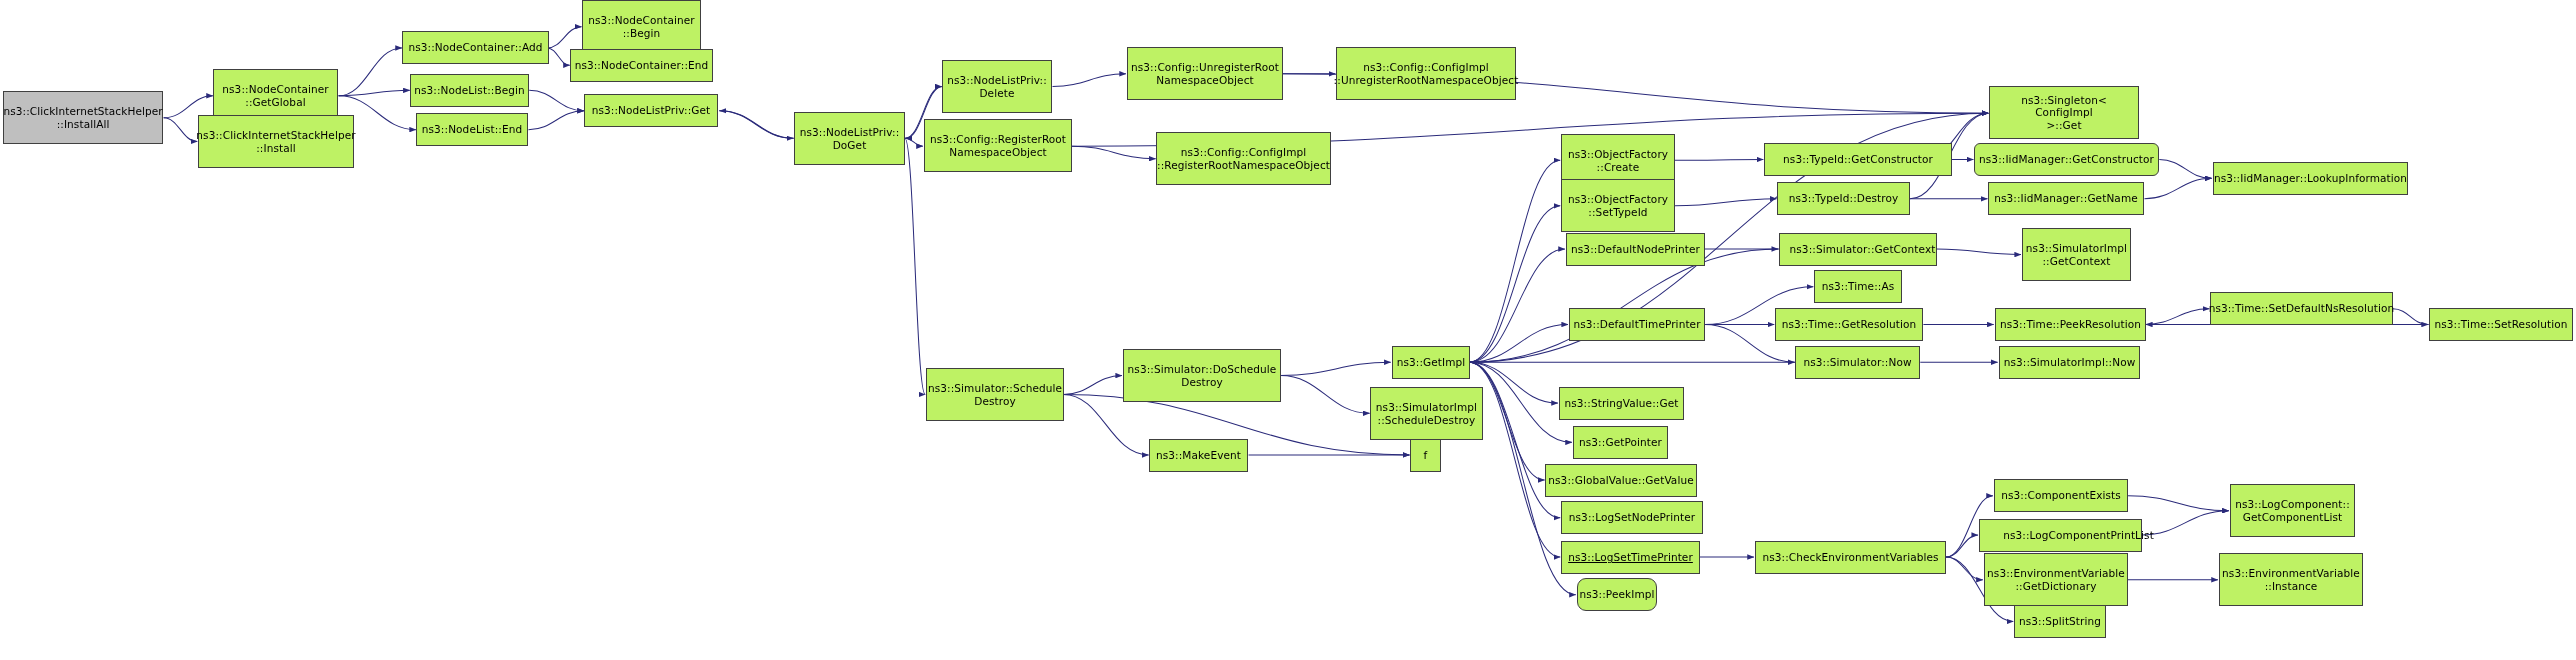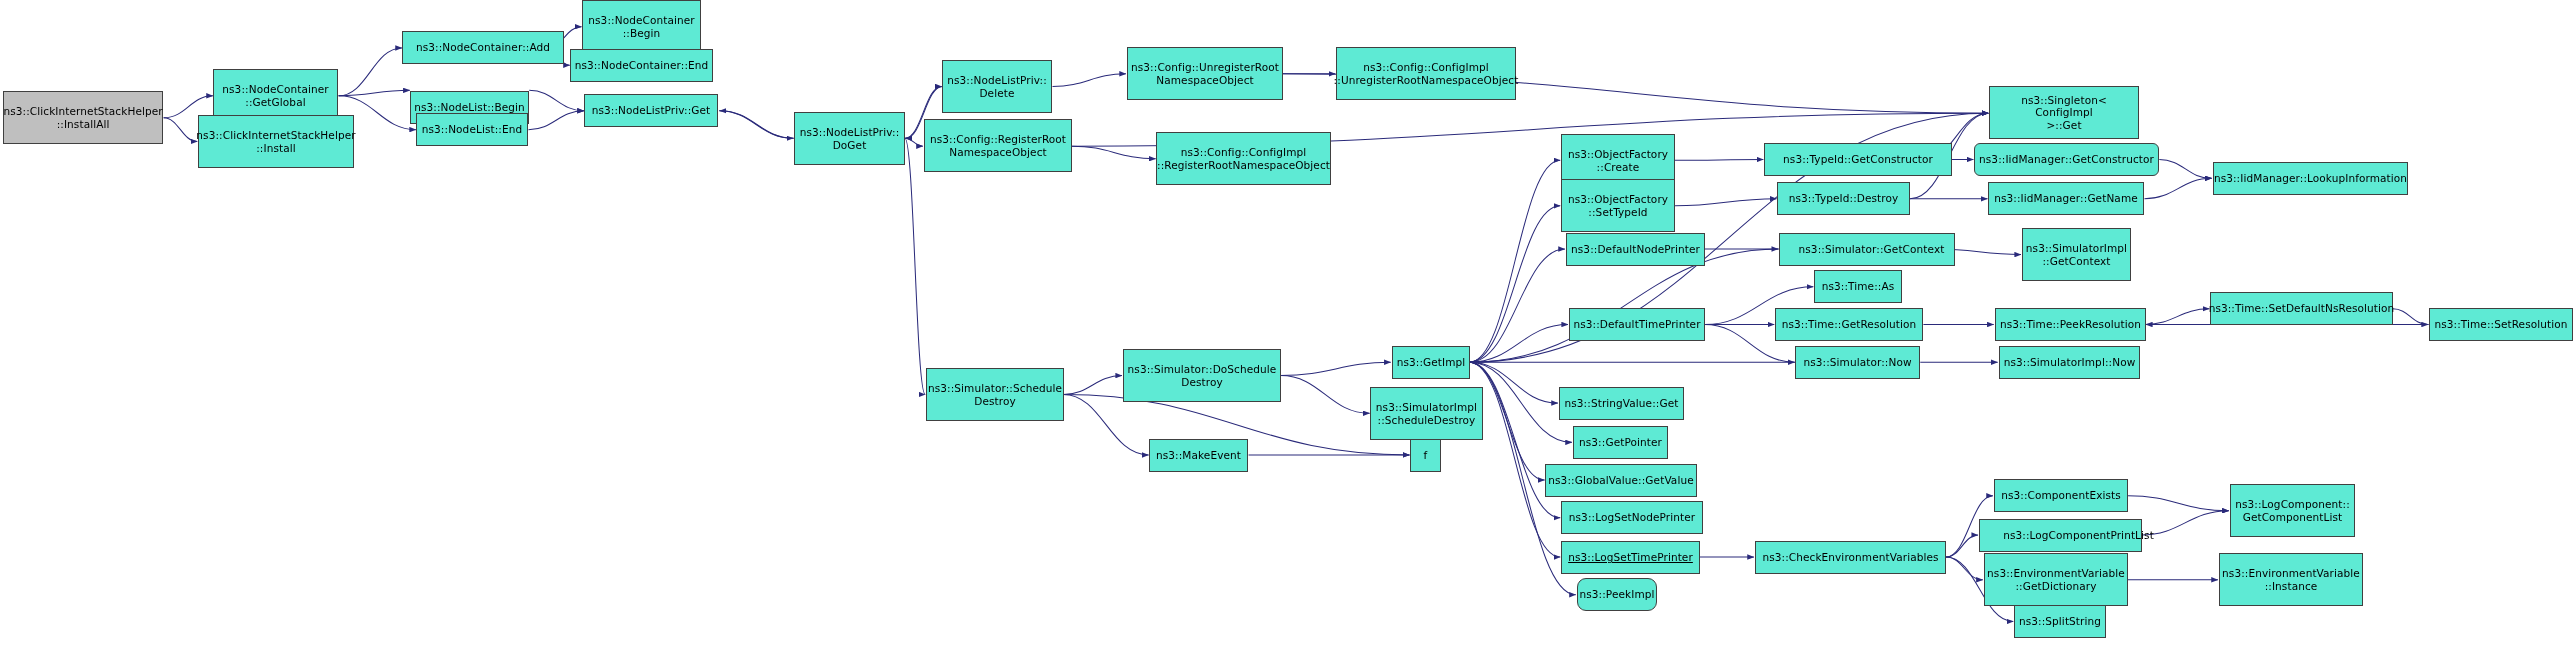--- a/index.html
+++ b/index.html
@@ -1,20 +1,20 @@
 <!DOCTYPE html>
 <html style="font-size:12.5px"><head>
 <meta charset="utf-8">
 <style>
   html,body{margin:0;padding:0;background:#ffffff;}
   #canvas{position:relative;width:2576px;height:660px;background:#ffffff;
           font-family:"DejaVu Sans","Liberation Sans",sans-serif;}
   svg#edges{position:absolute;left:0;top:0;width:2576px;height:660px;overflow:visible;}
   .node{position:absolute;box-sizing:border-box;border:0.8px solid #404040;
-        background:#5eead4;color:#000000;display:flex;align-items:center;
+        background:#bef264;color:#000000;display:flex;align-items:center;
         justify-content:center;text-align:center;line-height:1.15;
         font-size:10.5px;letter-spacing:0.1px;z-index:5;}
   .node.root{background:#bfbfbf;border:0.8px solid #404040;}
   .node span{display:block;white-space:pre-line;padding:0 2.3px;}
 </style>
 </head>
 <body>
 
 <div id="canvas">
   <svg id="edges" viewBox="0 0 3297 845" width="2576" height="660">
@@ -97,31 +97,31 @@
 ::InstallAll</span>
       </div>
       <div class="node" style="left: 213px; top: 69px; width: 125px; height: 53px;">
         <span>ns3::NodeContainer
 ::GetGlobal</span>
       </div>
       <div class="node" style="left: 198px; top: 115px; width: 156px; height: 53px;">
         <span>ns3::ClickInternetStackHelper
 ::Install</span>
       </div>
-      <div class="node" style="left: 402px; top: 31px; width: 162px; height: 33px;">
+      <div class="node" style="left: 402px; top: 31px; width: 147px; height: 33px;">
         <span>ns3::NodeContainer::Add</span>
       </div>
       <div class="node" style="left: 582px; top: 0px; width: 119px; height: 53px;">
         <span>ns3::NodeContainer
 ::Begin</span>
       </div>
       <div class="node" style="left: 570px; top: 49px; width: 143px; height: 33px;">
         <span>ns3::NodeContainer::End</span>
       </div>
-      <div class="node" style="left: 410px; top: 91px; width: 119px; height: 33px;">
+      <div class="node" style="left: 410px; top: 74px; width: 119px; height: 33px;">
         <span>ns3::NodeList::Begin</span>
       </div>
       <div class="node" style="left: 416px; top: 113px; width: 112px; height: 33px;">
         <span>ns3::NodeList::End</span>
       </div>
       <div class="node" style="left: 584px; top: 94px; width: 134px; height: 33px;">
         <span>ns3::NodeListPriv::Get</span>
       </div>
       <div class="node" style="left: 794px; top: 112px; width: 111px; height: 53px;">
         <span>ns3::NodeListPriv::
@@ -170,21 +170,21 @@
       </div>
       <div class="node" style="left: 1988px; top: 182px; width: 156px; height: 33px;">
         <span>ns3::IidManager::GetName</span>
       </div>
       <div class="node" style="left: 2213px; top: 162px; width: 195px; height: 33px;">
         <span>ns3::IidManager::LookupInformation</span>
       </div>
       <div class="node" style="left: 1566px; top: 233px; width: 139px; height: 33px;">
         <span>ns3::DefaultNodePrinter</span>
       </div>
-      <div class="node" style="left: 1779px; top: 233px; width: 176px; height: 33px; padding-left: 9px;">
+      <div class="node" style="left: 1779px; top: 233px; width: 158px; height: 33px; padding-left: 9px;">
         <span>ns3::Simulator::GetContext</span>
       </div>
       <div class="node" style="left: 2022px; top: 228px; width: 109px; height: 53px;">
         <span>ns3::SimulatorImpl
 ::GetContext</span>
       </div>
       <div class="node" style="left: 1814px; top: 270px; width: 88px; height: 33px;">
         <span>ns3::Time::As</span>
       </div>
       <div class="node" style="left: 1569px; top: 308px; width: 136px; height: 33px;">

